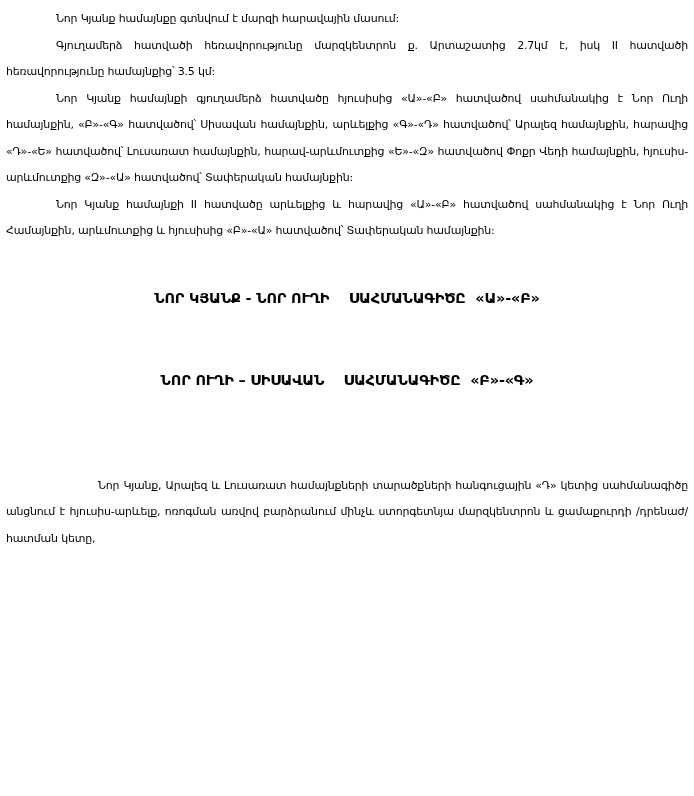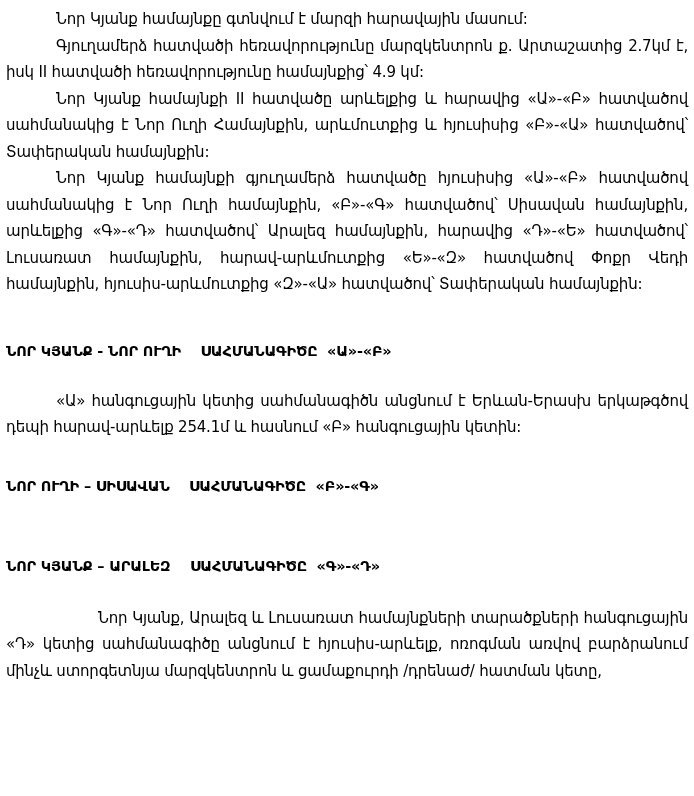--- a/index.html
+++ b/index.html
@@ -4,55 +4,53 @@
 <style>
   html, body { margin: 0; padding: 0; background: #ffffff; }
   body {
     width: 694px; height: 796px; overflow: hidden;
     font-family: "DejaVu Sans", "Liberation Sans", sans-serif;
     color: #000000;
     position: relative;
   }
   .page { position: absolute; left: 6px; top: 6px; width: 682px; }
   .p {
-    font-size: 15px;
+    font-size: 11px;
     line-height: 26.5px;
     text-align: justify;
     margin: 0;
     letter-spacing: -0.2px;
   }
   .p.indent { text-indent: 50px; }
   .p.indent-big { text-indent: 92px; }
   .heading {
     font-size: 14.5px;
     font-weight: bold;
-    text-align: left;
+    text-align: center;
     margin: 0;
     letter-spacing: -0.2px;
     white-space: pre;
     line-height: 26px;
   }
   .gap-h1 { height: 40px; }
   .gap-after-h { height: 24px; }
 </style>
 </head>
 <body>
 
 <div class="page">
   <p class="p indent">Նոր Կյանք համայնքը գտնվում է մարզի հարավային մասում:</p>
-  <p class="p indent">Գյուղամերձ հատվածի հեռավորությունը մարզկենտրոն ք. Արտաշատից 2.7կմ է, իսկ II հատվածի հեռավորությունը համայնքից՝ 4.9 կմ:</p>
+  <p class="p indent">Գյուղամերձ հատվածի հեռավորությունը մարզկենտրոն ք. Արտաշատից 2.7կմ է, իսկ II հատվածի հեռավորությունը համայնքից՝ 3.5 կմ:</p>
+  <p class="p indent">Նոր Կյանք  համայնքի գյուղամերձ հատվածը հյուսիսից «Ա»-«Բ» հատվածով սահմանակից է Նոր Ուղի համայնքին, «Բ»-«Գ» հատվածով՝ Սիսավան համայնքին, արևելքից «Գ»-«Դ» հատվածով՝ Արալեզ համայնքին, հարավից «Դ»-«Ե» հատվածով՝ Լուսառատ համայնքին, հարավ-արևմուտքից «Ե»-«Զ» հատվածով Փոքր Վեդի համայնքին, հյուսիս-արևմուտքից «Զ»-«Ա» հատվածով՝ Տափերական համայնքին:</p>
   <p class="p indent">Նոր Կյանք համայնքի II հատվածը արևելքից և հարավից «Ա»-«Բ» հատվածով սահմանակից է Նոր Ուղի Համայնքին, արևմուտքից և հյուսիսից «Բ»-«Ա» հատվածով՝ Տափերական համայնքին:</p>
-  <p class="p indent">Նոր Կյանք  համայնքի գյուղամերձ հատվածը հյուսիսից «Ա»-«Բ» հատվածով սահմանակից է Նոր Ուղի համայնքին, «Բ»-«Գ» հատվածով՝ Սիսավան համայնքին, արևելքից «Գ»-«Դ» հատվածով՝ Արալեզ համայնքին, հարավից «Դ»-«Ե» հատվածով՝ Լուսառատ համայնքին, հարավ-արևմուտքից «Ե»-«Զ» հատվածով Փոքր Վեդի համայնքին, հյուսիս-արևմուտքից «Զ»-«Ա» հատվածով՝ Տափերական համայնքին:</p>
 
   <div class="gap-h1"></div>
   <p class="heading">ՆՈՐ ԿՅԱՆՔ - ՆՈՐ ՈՒՂԻ    ՍԱՀՄԱՆԱԳԻԾԸ  «Ա»-«Բ»</p>
   <div class="gap-after-h"></div>
-  <p class="p indent">«Ա» հանգուցային կետից սահմանագիծն անցնում է Երևան-Երասխ երկաթգծով դեպի հարավ-արևելք 254.1մ և հասնում «Բ» հանգուցային կետին:</p>
 
   <div class="gap-h1" style="height:32px"></div>
   <p class="heading">ՆՈՐ ՈՒՂԻ – ՍԻՍԱՎԱՆ    ՍԱՀՄԱՆԱԳԻԾԸ  «Բ»-«Գ»</p>
   <div class="gap-after-h" style="height:22px"></div>
 
   <div class="gap-h1" style="height:32px"></div>
-  <p class="heading">ՆՈՐ ԿՅԱՆՔ – ԱՐԱԼԵԶ    ՍԱՀՄԱՆԱԳԻԾԸ  «Գ»-«Դ»</p>
   <div class="gap-after-h" style="height:26px"></div>
   <p class="p indent-big">Նոր Կյանք, Արալեզ և Լուսառատ համայնքների տարածքների հանգուցային «Դ» կետից սահմանագիծը անցնում է հյուսիս-արևելք, ոռոգման առվով բարձրանում մինչև ստորգետնյա մարզկենտրոն և ցամաքուրդի /դրենաժ/  հատման կետը,</p>
 </div>
 
 </body></html>

